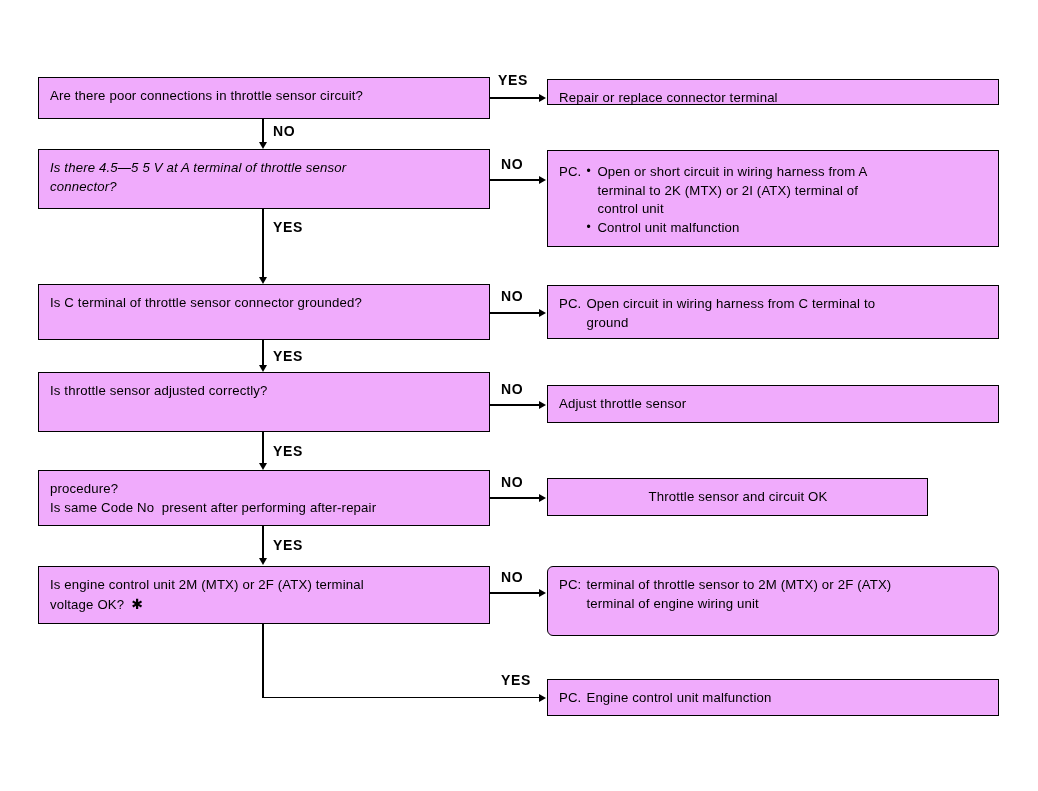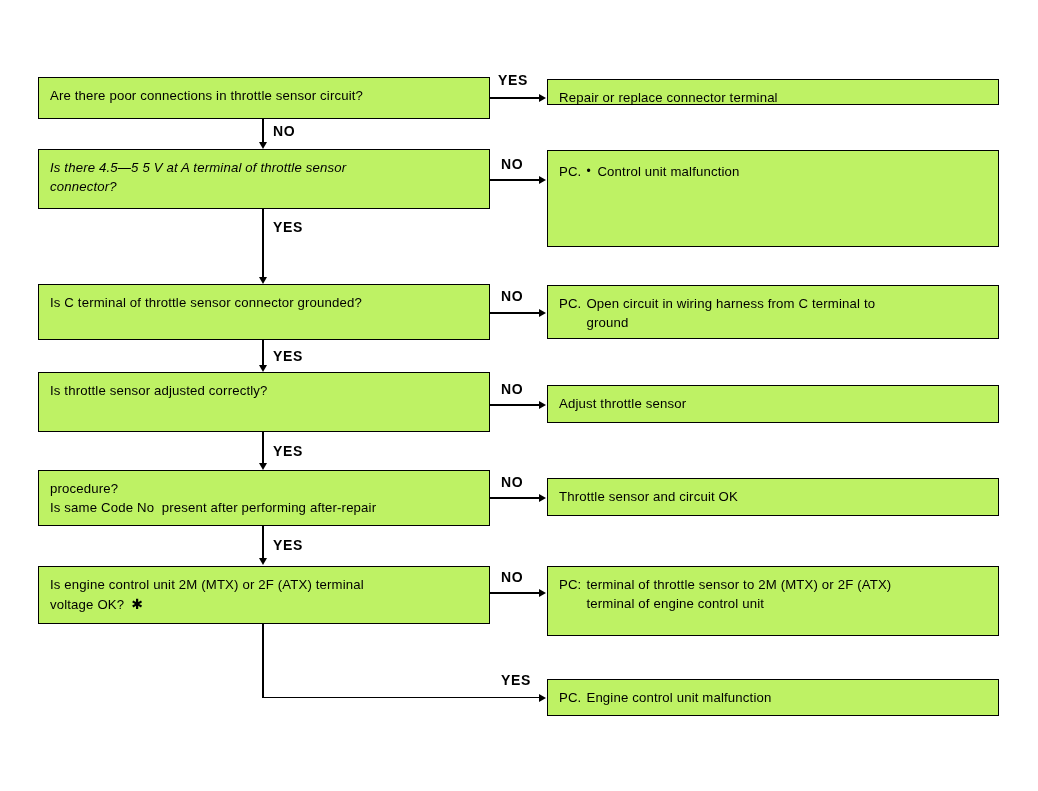--- a/index.html
+++ b/index.html
@@ -18,21 +18,21 @@
     height: 791px;
     background: #ffffff;
     overflow: hidden;
   }
 
   
   .node {
     position: absolute;
     box-sizing: border-box;
     border: 1.6px solid #000000;
-    background: #bef264;
+    background: #f0abfc;
     padding: 9px 10px 6px 11px;
     font-size: 13.2px;
     line-height: 1.42;
     letter-spacing: 0.15px;
     color: #000000;
   }
   .node .line { display: block; white-space: pre; }
 
   
   .pcwrap { display: flex; align-items: flex-start; }
@@ -129,49 +129,52 @@
   </div>
 
   <div class="node" style="left:547px; top:79px; width:452px; height:26px;">
     <span class="line">Repair or replace connector terminal</span>
   </div>
 
   <div class="node" style="left:547px; top:150px; width:452px; height:97px; padding-top:12px;">
     <div class="pcwrap">
       <span class="pclabel">PC.</span>
       <ul class="bullets">
+        <li>Open or short circuit in wiring harness from A
+terminal to 2K (MTX) or 2I (ATX) terminal of
+control unit</li>
         <li>Control unit malfunction</li>
       </ul>
     </div>
   </div>
 
   <div class="node" style="left:547px; top:285px; width:452px; height:54px;">
     <div class="pcwrap">
       <span class="pclabel">PC.</span>
       <span class="pcbody">
         <span class="line">Open circuit in wiring harness from C terminal to</span>
         <span class="line">ground</span>
       </span>
     </div>
   </div>
 
   <div class="node" style="left:547px; top:385px; width:452px; height:38px;">
     <span class="line">Adjust throttle sensor</span>
   </div>
 
-  <div class="node" style="left:547px; top:478px; width:452px; height:38px;">
+  <div class="node" style="left:547px; top:478px; width:381px; height:38px;text-align:center;">
     <span class="line">Throttle sensor and circuit OK</span>
   </div>
 
-  <div class="node" style="left:547px; top:566px; width:452px; height:70px;">
+  <div class="node" style="left:547px; top:566px; width:452px; height:70px;border-radius:6px;">
     <div class="pcwrap">
       <span class="pclabel">PC:</span>
       <span class="pcbody">
         <span class="line">terminal of throttle sensor to 2M (MTX) or 2F (ATX)</span>
-        <span class="line">terminal of engine control unit</span>
+        <span class="line">terminal of engine wiring unit</span>
       </span>
     </div>
   </div>
 
   <div class="node" style="left:547px; top:679px; width:452px; height:37px;">
     <div class="pcwrap">
       <span class="pclabel">PC.</span>
       <span class="pcbody">
         <span class="line">Engine control unit malfunction</span>
       </span>

